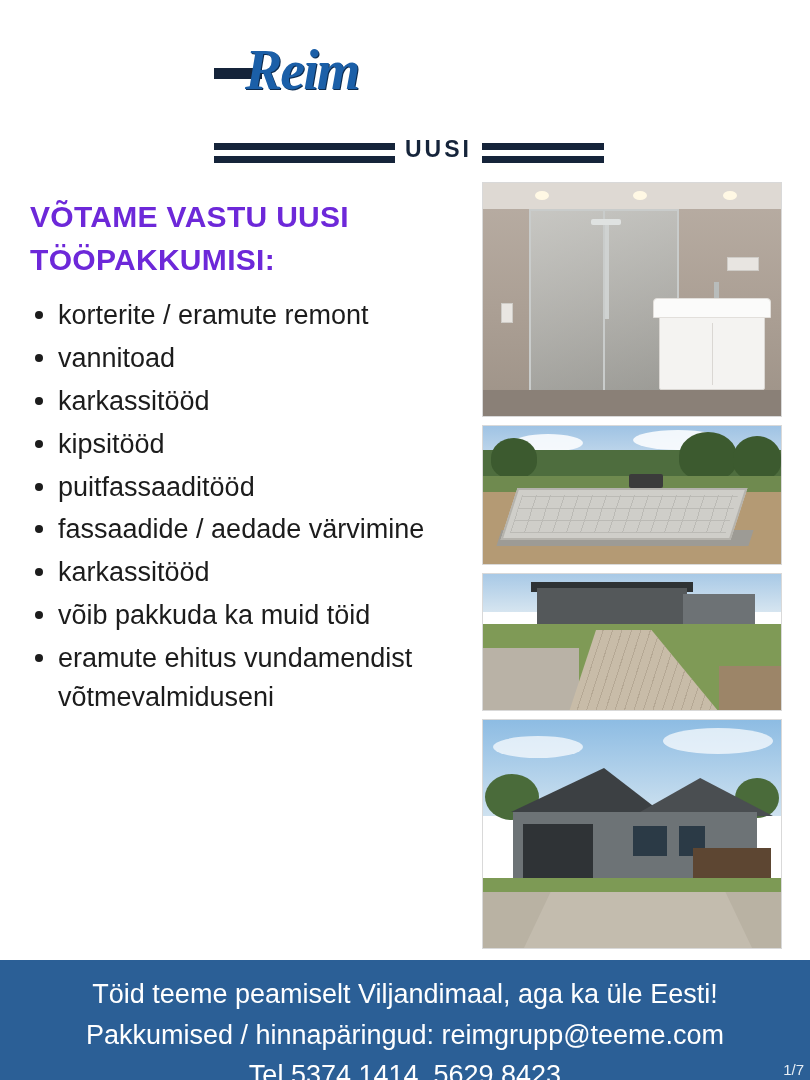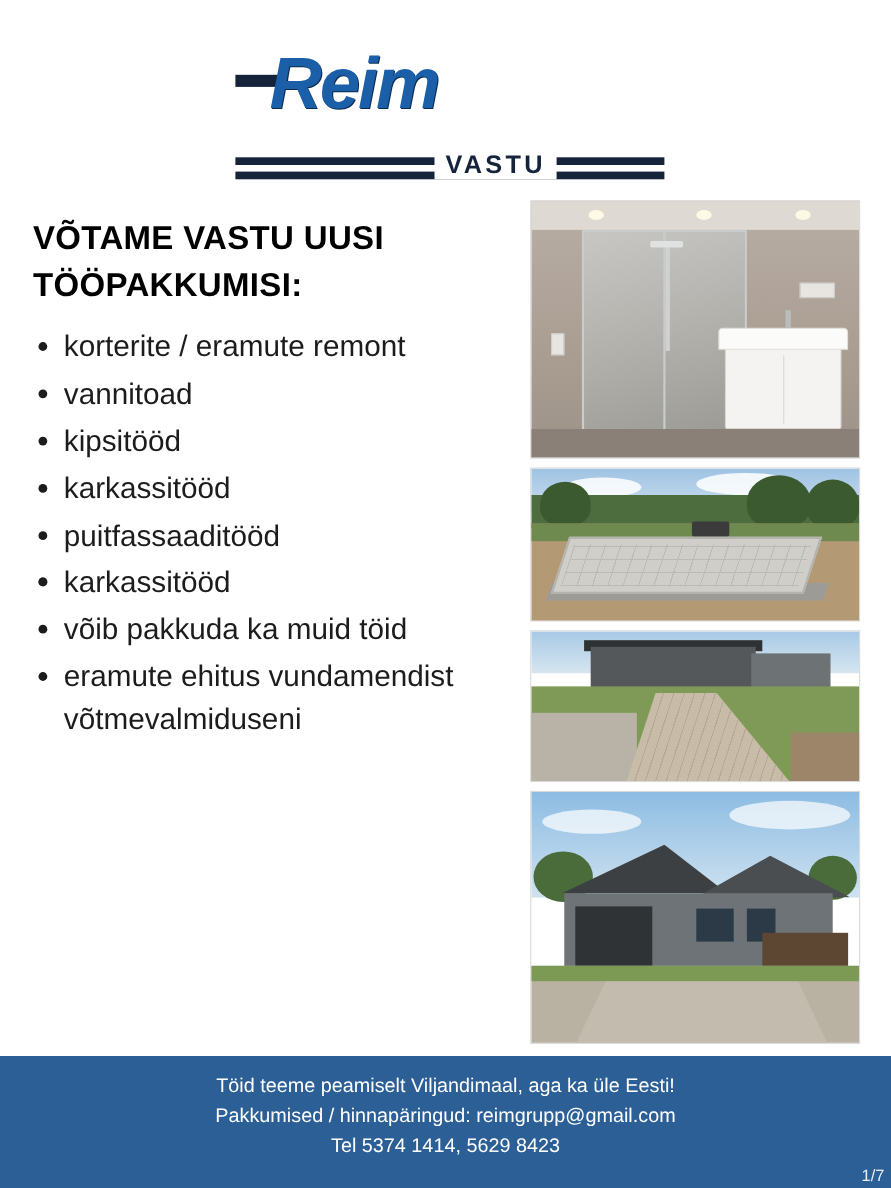--- a/index.html
+++ b/index.html
@@ -22,24 +22,24 @@
     position: absolute;
     left: 190px;
     top: 28px;
     width: 430px;
     height: 135px;
   }
   .logo-word {
     position: absolute;
     left: 55px;
     top: 14px;
-    font-family: Liberation Sans, sans-serif;
+    font-family: Liberation Serif, serif;
     font-weight: bold;
     font-style: italic;
-    font-size: 66px;
+    font-size: 56px;
     letter-spacing: -2px;
     color: #1b5fa8;
     line-height: 1;
     text-shadow: 1px 1px 0 #0d2b4e;
   }
   .logo-bar {
     position: absolute;
     background: #15243a;
   }
   .bar-top-left  { left: 24px;  top: 40px;  width: 48px;  height: 11px; }
@@ -59,21 +59,21 @@
   }
 
   
   .headline {
     position: absolute;
     left: 30px;
     top: 196px;
     width: 430px;
     font-size: 30px;
     font-weight: bold;
-    color: #000000;
+    color: #6d28d9;
     line-height: 1.42;
     letter-spacing: 0.3px;
   }
 
   
   .bullets {
     position: absolute;
     left: 30px;
     top: 296px;
     width: 440px;
@@ -199,53 +199,53 @@
     left: 0;
     bottom: 0;
     width: 810px;
     height: 120px;
     background: #2b5f96;
     color: #ffffff;
     text-align: center;
     padding-top: 14px;
   }
   .footer div {
-    font-size: 18px;
+    font-size: 27px;
     line-height: 1.5;
   }
   .page-num {
     position: absolute;
     right: 6px;
     bottom: 2px;
     font-size: 15px;
     color: #e8eef4;
   }
 </style>
 </head>
 <body>
 
 <div class="page">
 
   <div class="logo-block">
     <div class="logo-bar bar-top-left"></div>
     <div class="logo-word">Reim</div>
     <div class="logo-bar bar-mid-1"></div>
     <div class="logo-bar bar-mid-2"></div>
-    <div class="logo-grupp">VASTU</div>
+    <div class="logo-grupp">UUSI</div>
   </div>
 
   <div class="headline">VÕTAME VASTU UUSI TÖÖPAKKUMISI:</div>
 
   <ul class="bullets">
     <li><span class="dot"></span><span>korterite / eramute remont</span></li>
     <li><span class="dot"></span><span>vannitoad</span></li>
+    <li><span class="dot"></span><span>karkassitööd</span></li>
     <li><span class="dot"></span><span>kipsitööd</span></li>
-    <li><span class="dot"></span><span>karkassitööd</span></li>
     <li><span class="dot"></span><span>puitfassaaditööd</span></li>
-    <li><span class="dot"></span></li>
+    <li><span class="dot"></span><span>fassaadide / aedade värvimine</span></li>
     <li><span class="dot"></span><span>karkassitööd</span></li>
     <li><span class="dot"></span><span>võib pakkuda ka muid töid</span></li>
     <li><span class="dot"></span><span>eramute ehitus vundamendist võtmevalmiduseni</span></li>
   </ul>
 
   <div class="photos">
 
     <div class="photo p1">
       <div class="bath-wall"></div>
       <div class="bath-ceil"></div>
@@ -304,19 +304,19 @@
       <div class="h-deck"></div>
       <div class="h-ground"></div>
       <div class="h-grass"></div>
       <div class="h-drive"></div>
     </div>
 
   </div>
 
   <div class="footer">
     <div>Töid teeme peamiselt Viljandimaal, aga ka üle Eesti!</div>
-    <div>Pakkumised / hinnapäringud: reimgrupp@gmail.com</div>
+    <div>Pakkumised / hinnapäringud: reimgrupp@teeme.com</div>
     <div>Tel 5374 1414, 5629 8423</div>
   </div>
 
   <div class="page-num">1/7</div>
 
 </div>
 
 </body></html>

